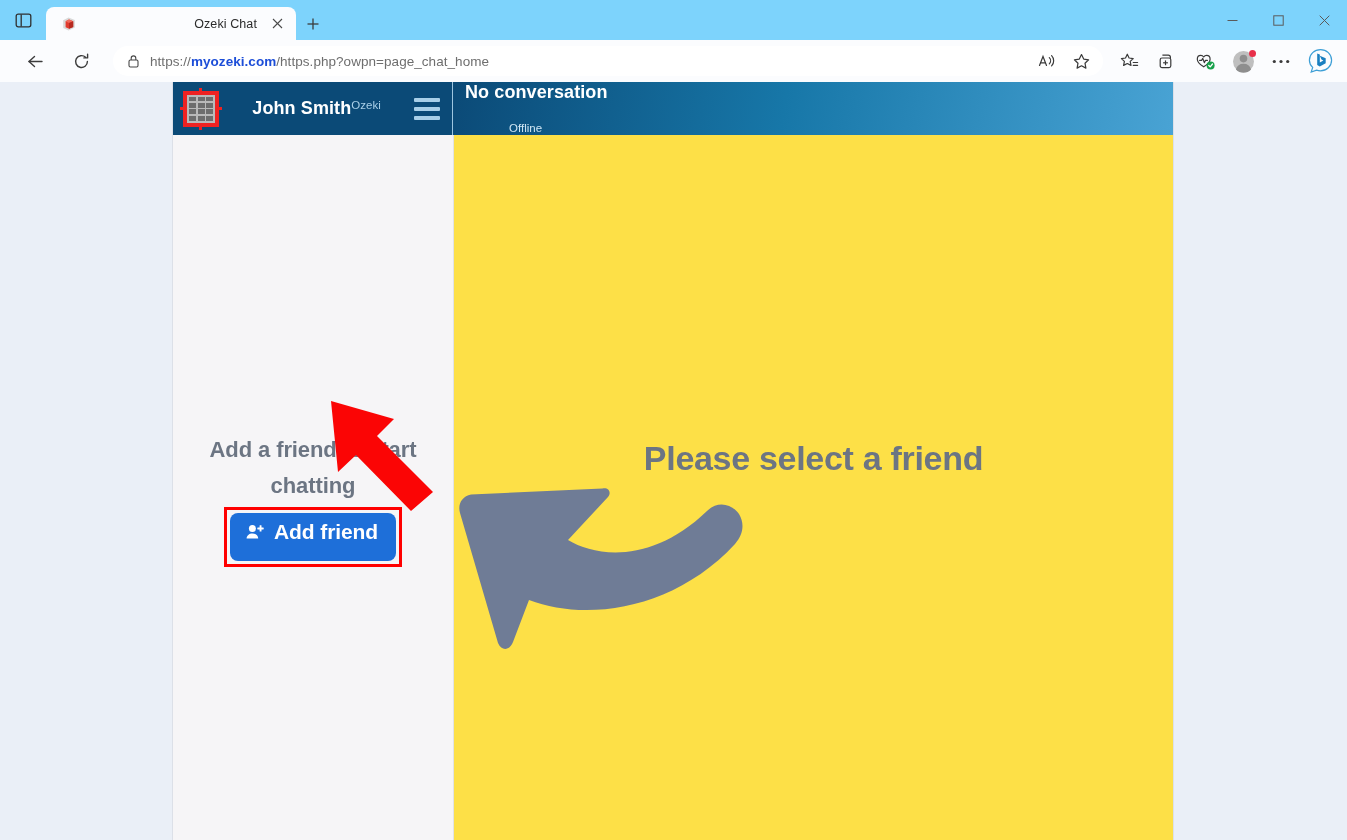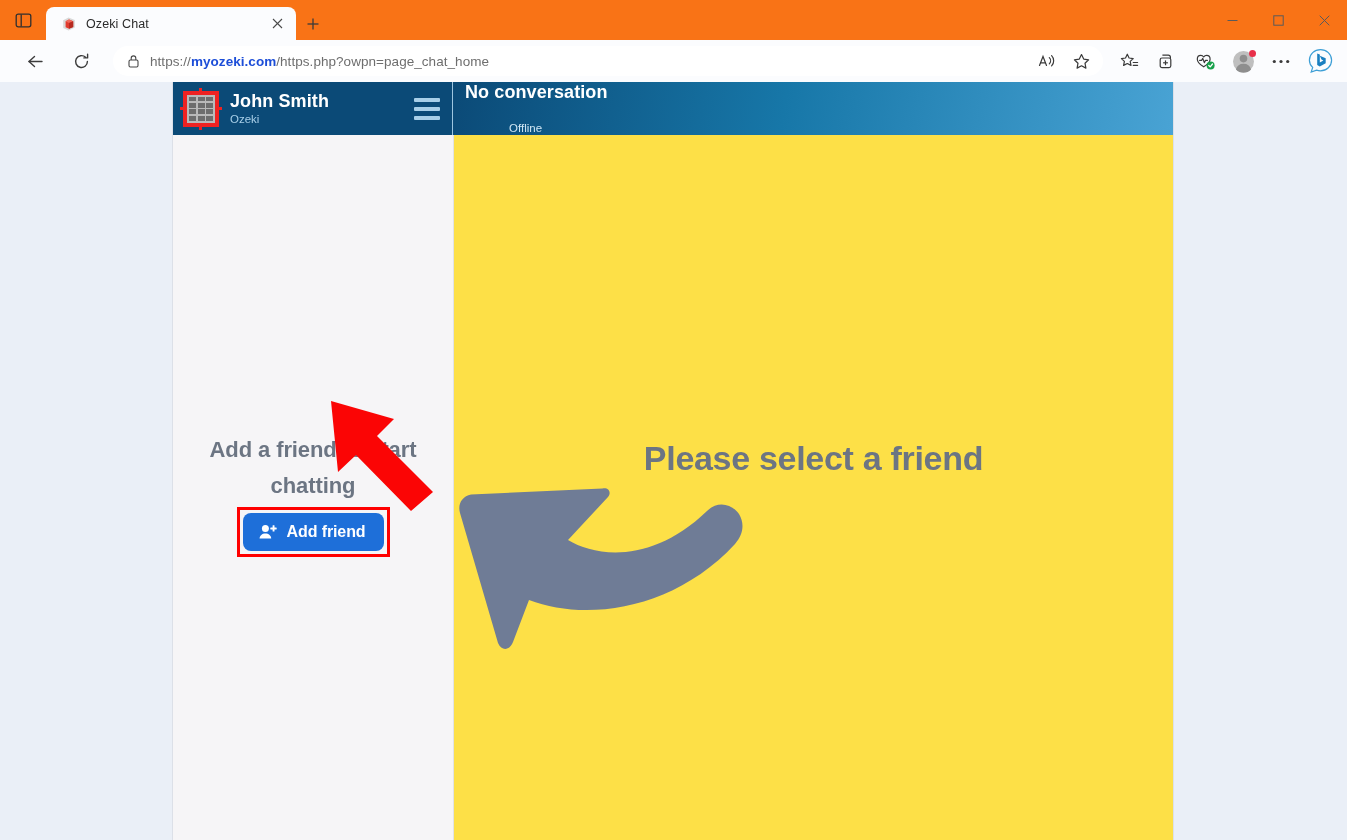--- a/index.html
+++ b/index.html
@@ -19,25 +19,26 @@
   .browser {
     position: absolute;
     inset: 0;
     display: flex;
     flex-direction: column;
     background: #eaeff7;
   }
 
   .titlebar {
     height: 40px;
-    background: #f97316;
+    background: #7dd3fc;
     display: flex;
     align-items: flex-end;
     position: relative;
     flex: 0 0 auto;
+    text-align: right;
   }
 
   .tab-strip-icon {
     width: 46px;
     height: 40px;
     display: flex;
     align-items: center;
     justify-content: center;
     flex: 0 0 auto;
   }
@@ -209,21 +210,21 @@
     left: 6px; top: 6px; right: 6px; bottom: 6px;
     display: grid;
     grid-template-columns: repeat(3, 1fr);
     grid-template-rows: repeat(4, 1fr);
     gap: 1.5px;
   }
   .avatar-grid i { background: #6d6d6d; display:block; }
   .avatar-tick {
     position:absolute; background:#ee2222;
   }
-  .hdr-names { display:flex; flex-direction:column; justify-content:center; min-width:0; flex:1 1 auto;}
+  .hdr-names { display:flex; flex-direction:row; justify-content:center; min-width:0; flex:1 1 auto;}
   .hdr-name {
     color: #ffffff;
     font-size: 18px;
     font-weight: 700;
     line-height: 21px;
     white-space: nowrap;
     letter-spacing: .1px;
   }
   .hdr-status {
     color: #a8cfe8;
@@ -309,23 +310,23 @@
     border: 3px solid #ff0000;
     box-sizing: border-box;
   }
   .add-friend-btn {
     position: relative;
     background: #1e6fd9;
     color: #ffffff;
     border: none;
     border-radius: 8px;
     font-family: "Liberation Sans", sans-serif;
-    font-size: 16px;
+    font-size: 21px;
     font-weight: 700;
-    padding: 9px 18px 10px 16px;
+    padding: 9px 18px 20px 16px;
     display: inline-flex;
     align-items: center;
     gap: 9px;
     line-height: 19px;
     cursor: pointer;
     letter-spacing: -.1px;
   }
 
   .red-arrow {
     position: absolute;

